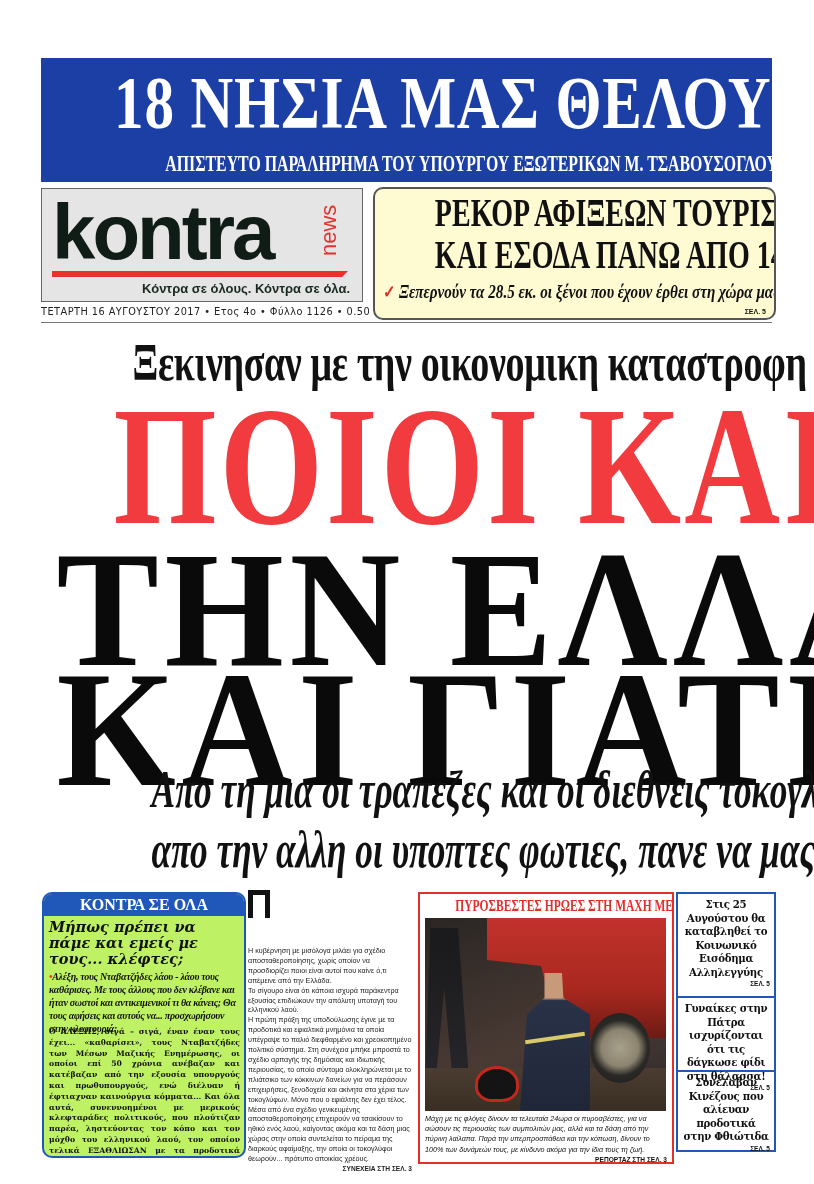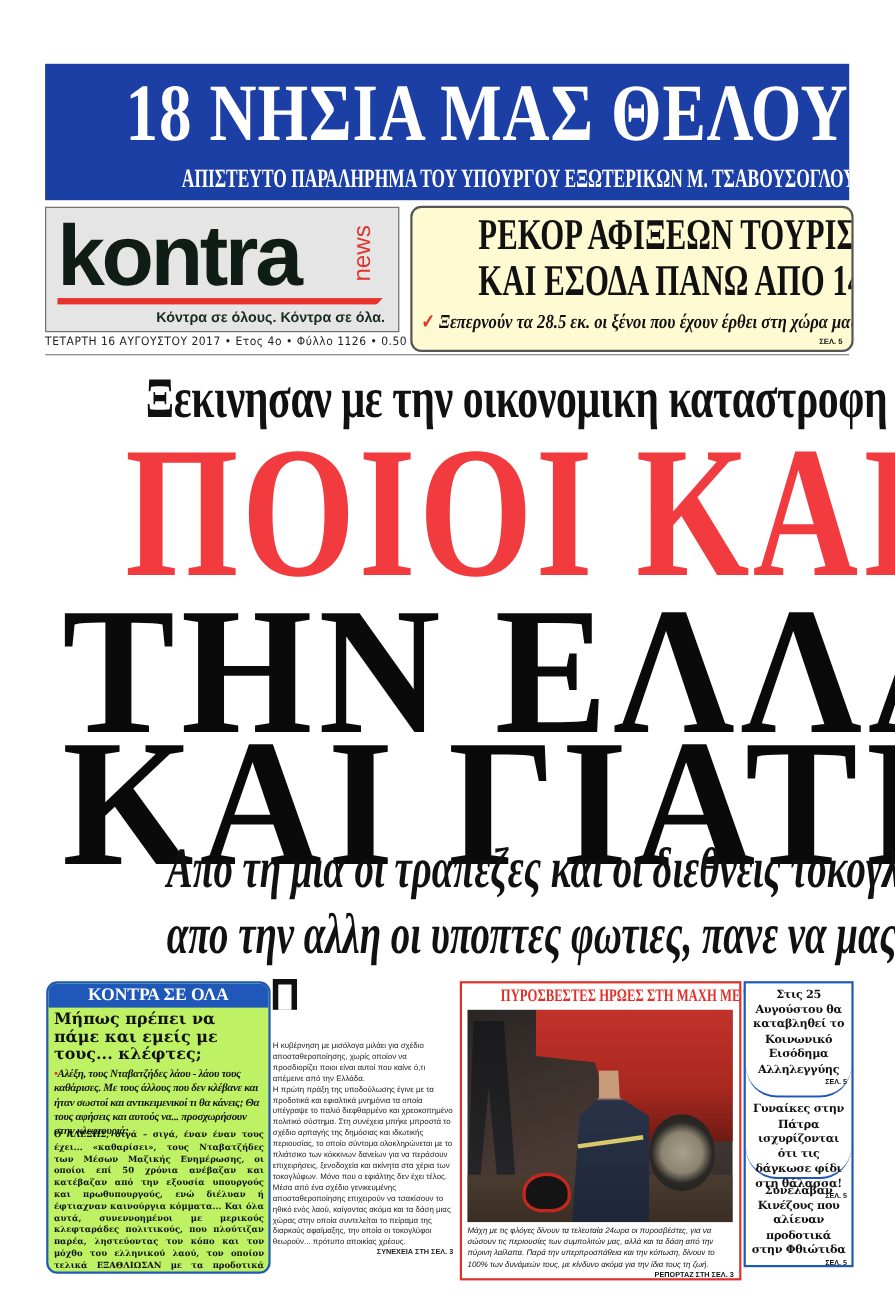--- a/index.html
+++ b/index.html
@@ -102,21 +102,21 @@
   #kse-box {
     left: 42px; top: 892px; width: 200px; height: 262px; border: 2px solid #1f58b8; border-radius: 10px;
     overflow: hidden; background: #bef264;
   }
   #kse-header {
     position: absolute; left: 0; right: 0; top: 0; height: 22px; background: #1f58b8; color: #fff;
     text-align: center; font-family: "Liberation Serif", serif; font-weight: bold; font-size: 16px; line-height: 22px;
   }
   #kse-title {
     position: absolute; left: 5px; right: 4px; top: 25px; font-family: "DejaVu Serif", serif; font-weight: bold;
-    font-size: 14.5px; line-height: 16px; color: #111;
+    font-size: 14.5px; line-height: 16px; color: #111; font-style: italic;
   }
   #kse-lead {
     position: absolute; left: 5px; right: 4px; top: 76px; font-family: "Liberation Serif", serif; font-style: italic;
     font-weight: bold; font-size: 10px; line-height: 13px; color: #111; letter-spacing: -0.3px;
   }
   #kse-lead .bullet { color: #e0302a; }
   #kse-body {
     position: absolute; left: 5px; right: 4px; top: 133px; font-family: "DejaVu Serif", serif; font-weight: bold;
     font-size: 7.7px; line-height: 10.8px; text-align: justify; color: #111;
   }
@@ -189,21 +189,21 @@
   #photo-caption {
     position: absolute; left: 5px; right: 5px; top: 220px; font-family: "Liberation Sans", sans-serif;
     font-style: italic; font-size: 7.2px; line-height: 10.2px; color: #111;
   }
   #photo-more { float: right; font-style: normal; font-size: 6.6px; font-weight: bold; }
 
   
   #briefs {
     left: 676px; top: 892px; width: 96px; height: 256px; border: 2px solid #1f58b8; background: #fff;
   }
-  .brief { position: absolute; left: 0; right: 0; text-align: center; border-bottom: 2px solid #1f58b8; border-radius: 29px; }
+  .brief { position: absolute; left: 0; right: 0; text-align: center; border-bottom: 2px solid #1f58b8; }
   .brief:last-child { border-bottom: none; }
   .brief-text {
     display: block; padding: 4px 3px 0; font-family: "DejaVu Serif", serif; font-weight: bold; font-size: 10.2px;
     line-height: 13.5px; color: #111; letter-spacing: -0.3px;
   }
   .brief-page { display: block; text-align: right; padding-right: 4px; font-size: 6.5px; font-weight: bold; line-height: 9px; }
   #brief-1 { top: 0; height: 102px; }
   #brief-2 { top: 104px; height: 72px; }
   #brief-3 { top: 178px; height: 78px; }
 </style>
@@ -250,20 +250,21 @@
   <div id="kse-body">
     <span>Ο ΑΛΕΞΗΣ, σιγά – σιγά, έναν έναν τους έχει... «καθαρίσει», τους Νταβατζήδες των Μέσων Μαζικής Ενημέρωσης, οι οποίοι επί 50 χρόνια ανέβαζαν και κατέβαζαν από την εξουσία υπουργούς και πρωθυπουργούς, ενώ διέλυαν ή έφτιαχναν καινούργια κόμματα... Και όλα αυτά, συνεννοημένοι με μερικούς κλεφταράδες πολιτικούς, που πλούτιζαν παρέα, ληστεύοντας τον κόπο και τον μόχθο του ελληνικού λαού, τον οποίον τελικά ΕΞΑΘΛΙΩΣΑΝ με τα προδοτικά μνημόνια και την άνευ όρων παράδοσή μας στο ΔΝΤ από τον γνωστό... «βλάκα»!</span>
     
   </div>
 </div>
 
 <div id="article" class="abs">
   <div id="dropcap"></div>
   <div id="art-body">
     <p>Η κυβέρνηση με μισόλογα μιλάει για σχέδιο αποσταθεροποίησης, χωρίς οποίον να προσδιορίζει ποιοι είναι αυτοί που καίνε ό,τι απέμεινε από την Ελλάδα.</p>
+    <p>Το σίγουρο είναι ότι κάποια ισχυρά παράκεντρα εξουσίας επιδιώκουν την απόλυτη υποταγή του ελληνικού λαού.</p>
     <p><span>Η πρώτη πράξη της υποδούλωσης έγινε με τα προδοτικά και εφιαλτικά μνημόνια τα οποία υπέγραψε το παλιό διεφθαρμένο και χρεοκοπημένο πολιτικό σύστημα. Στη συνέχεια μπήκε μπροστά το σχέδιο αρπαγής της δημόσιας και ιδιωτικής περιουσίας, το οποίο σύντομα ολοκληρώνεται με το πλιάτσικο των κόκκινων δανείων για να περάσουν επιχειρήσεις, ξενοδοχεία και ακίνητα στα χέρια των τοκογλύφων. Μόνο που ο εφιάλτης δεν έχει τέλος. Μέσα από ένα σχέδιο γενικευμένης αποσταθεροποίησης επιχειρούν να τσακίσουν το ηθικό ενός λαού, καίγοντας ακόμα και τα δάση μιας χώρας στην οποία συντελείται το πείραμα της διαρκούς αφαίμαξης, την οποία οι τοκογλύφοι θεωρούν... πρότυπο αποικίας χρέους.</span> <span id="art-more">ΣΥΝΕΧΕΙΑ ΣΤΗ ΣΕΛ. 3</span></p>
   </div>
 </div>
 
 <div id="photo-box" class="abs">
   <div id="photo-title">ΠΥΡΟΣΒΕΣΤΕΣ ΗΡΩΕΣ ΣΤΗ ΜΑΧΗ ΜΕ ΤΙΣ ΦΛΟΓΕΣ</div>
   <div id="photo">
     <div class="truck"></div>
     <div class="legs"></div>
     <div class="ground"></div>

